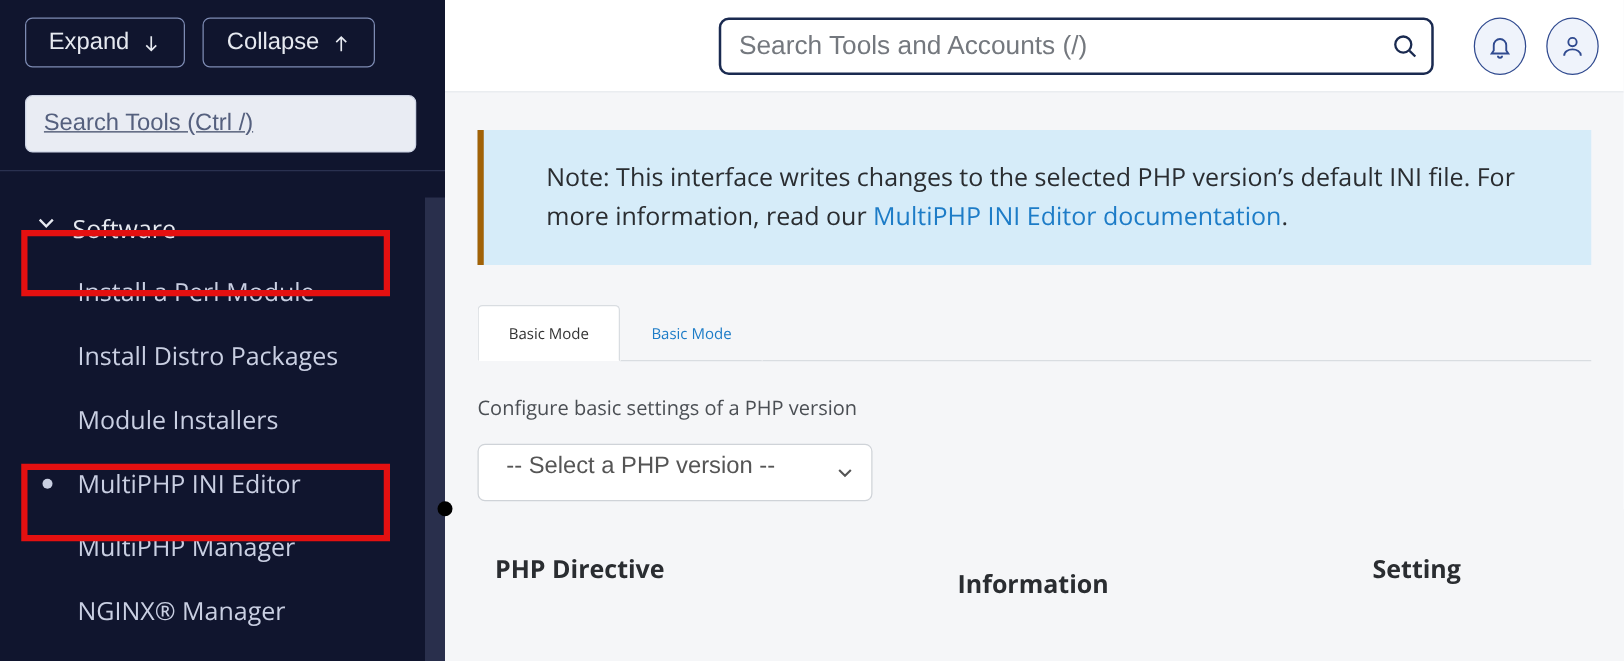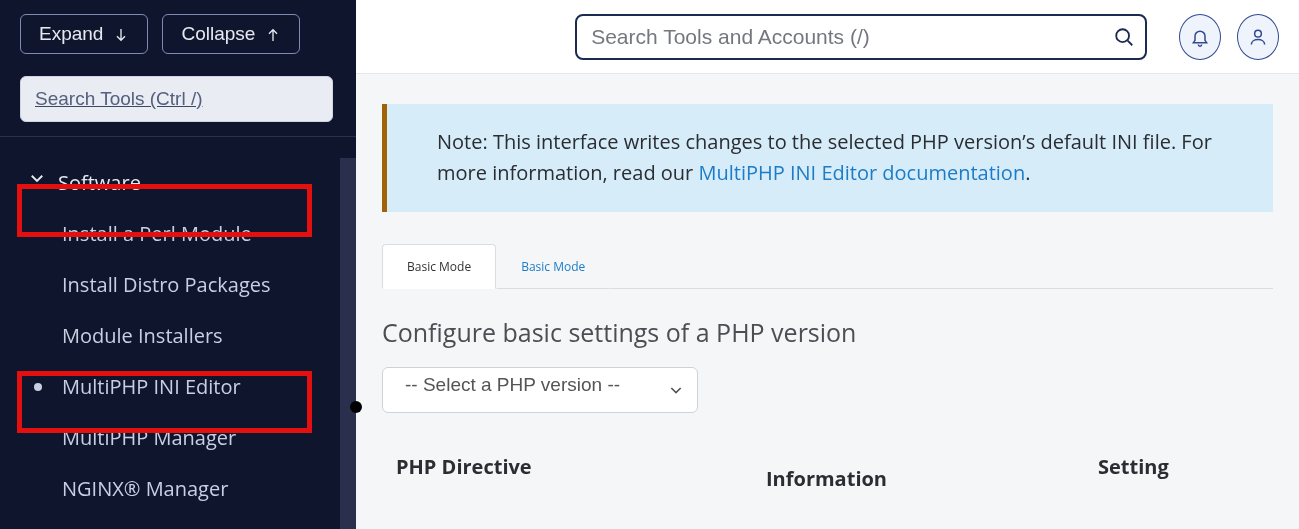--- a/index.html
+++ b/index.html
@@ -181,21 +181,21 @@
     color: #333;
     background: #fff;
     border: 1px solid #d9dde1;
     border-bottom-color: #fff;
     border-radius: 4px 4px 0 0;
   }
   .tabs .tab-fill { flex: 1; border-bottom: 1px solid #d9dde1; }
   .section-heading {
     margin-top: 26px;
     color: #4b4f54;
-    font-size: 25px;
+    font-size: 16px;
     font-weight: 400;
   }
   .select-wrap {
     margin-top: 18px;
     position: relative;
     width: 316px;
   }
   .select-wrap select {
     width: 100%;
     height: 46px;

